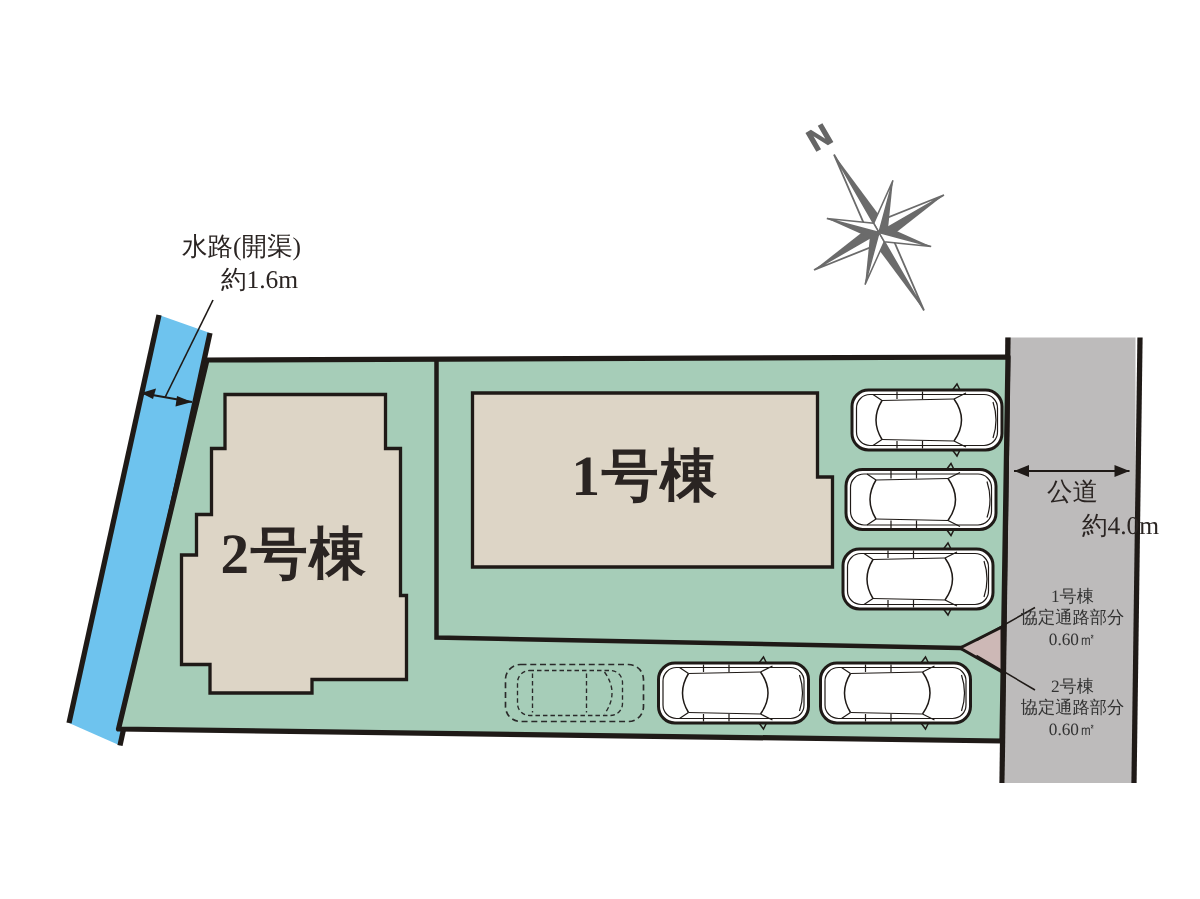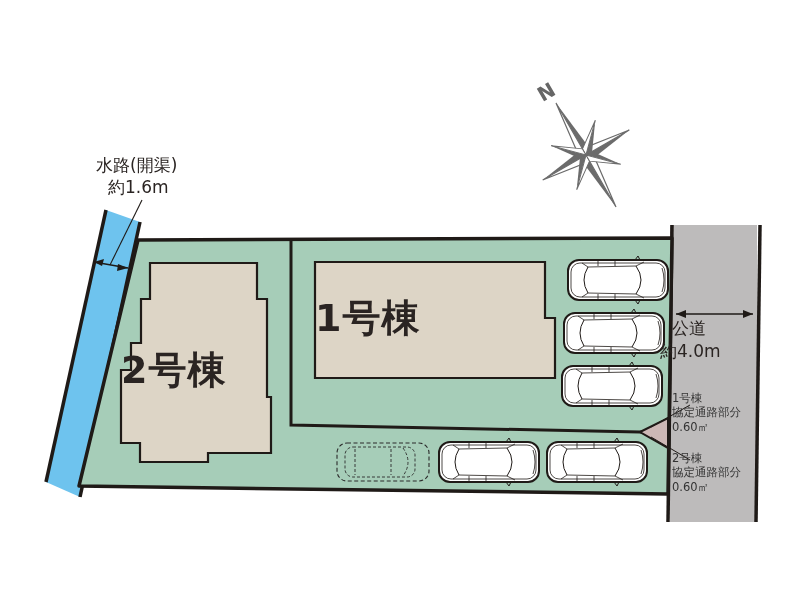--- a/index.html
+++ b/index.html
@@ -1,19 +1,19 @@
 <!DOCTYPE html>
 <html><head>
   <meta charset="utf-8">
   <style>
     html, body { margin: 0; padding: 0; background: #ffffff; }
     body { width: 800px; height: 599px; position: relative; overflow: hidden;
            font-family: "DejaVu Sans", "Liberation Sans", sans-serif; }
     #plan { position: absolute; left: 0; top: 0; width: 800px; height: 599px; }
-    .label { position: absolute; color: #2a2422; text-align: left; white-space: nowrap; line-height: 1.1; }
+    .label { position: absolute; color: #2a2422; text-align: center; white-space: nowrap; line-height: 1.1; font-family: Liberation Serif, serif; }
     .bldg-label { font-size: 38px; font-weight: bold; letter-spacing: 1px; color: #2a2422; }
     .med { font-size: 17px; }
     .small { font-size: 11.5px; line-height: 1.25; color: #333; }
     .compass-n { position: absolute; font-size: 20px; font-weight: bold; color: #666; transform: rotate(-30deg); }
   </style>
 </head>
 <body>
 
 <svg id="plan" viewBox="0 0 800 599" xmlns="http://www.w3.org/2000/svg">
   <defs>
@@ -114,21 +114,21 @@
 
 <div class="compass-n" style="left:538px; top:80px;">N</div>
 
 <div class="label med" style="left:96px; top:156px; width:130px;">水路(開渠)</div>
 <div class="label med" style="left:108px; top:178px; width:130px;">約1.6m</div>
 
 <div class="label bldg-label" style="left:315px; top:298px; width:230px;">1号棟</div>
 <div class="label bldg-label" style="left:121px; top:350px; width:150px;">2号棟</div>
 
 <div class="label med" style="left:672px; top:319px; width:86px;">公道</div>
-<div class="label med" style="left:660px; top:342px; width:86px;">約4.0m</div>
+<div class="label med" style="left:704px; top:342px; width:86px;">約4.0m</div>
 
 <div class="label small" style="left:672px; top:391px; width:86px;">
   <div>1号棟</div>
   <div>協定通路部分</div>
   <div>0.60㎡</div>
 </div>
 
 <div class="label small" style="left:672px; top:451px; width:86px;">
   <div>2号棟</div>
   <div>協定通路部分</div>

